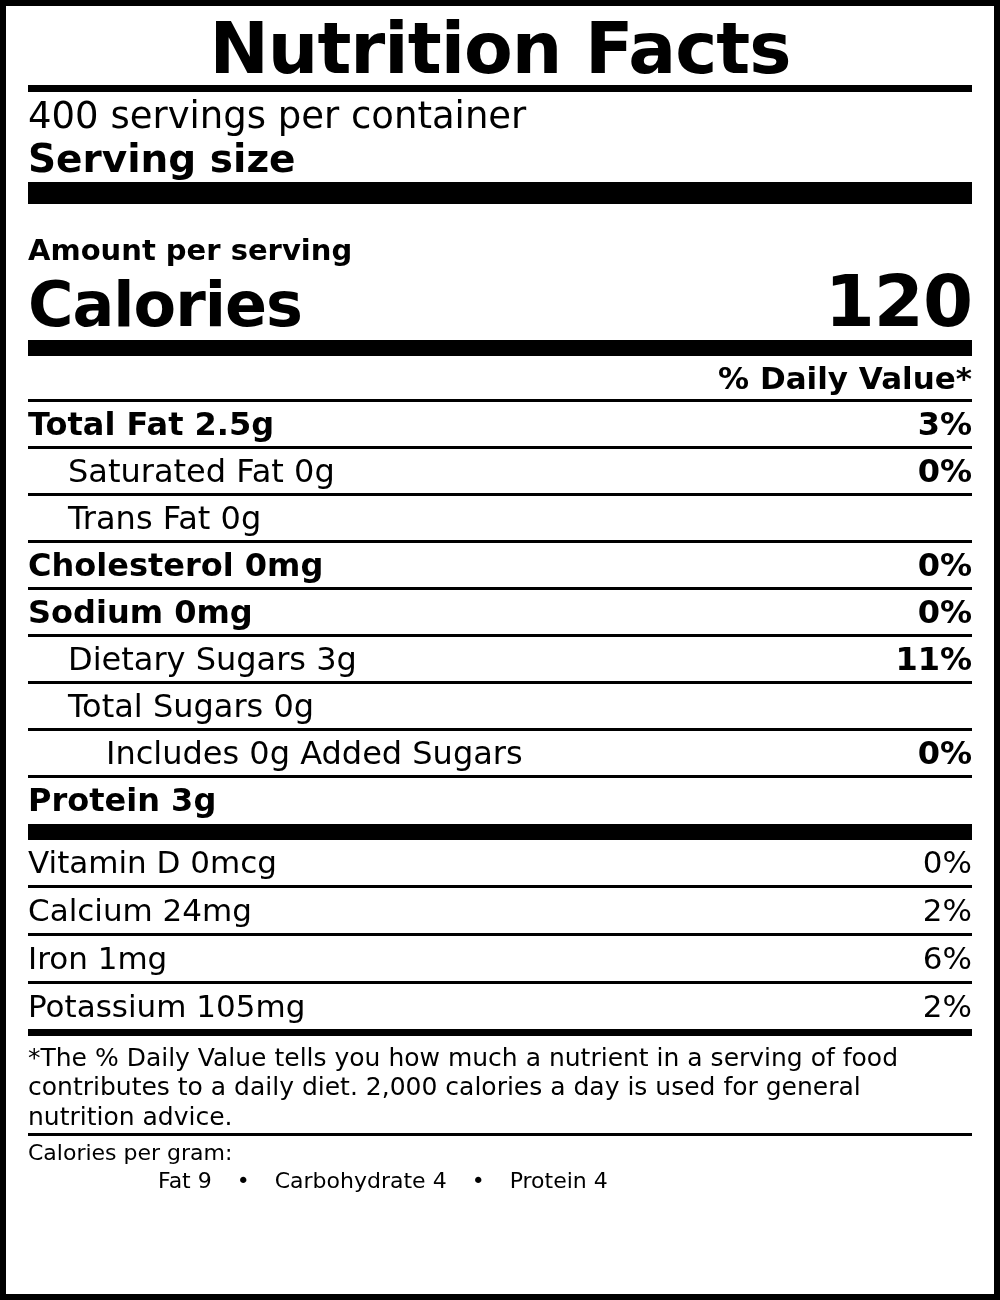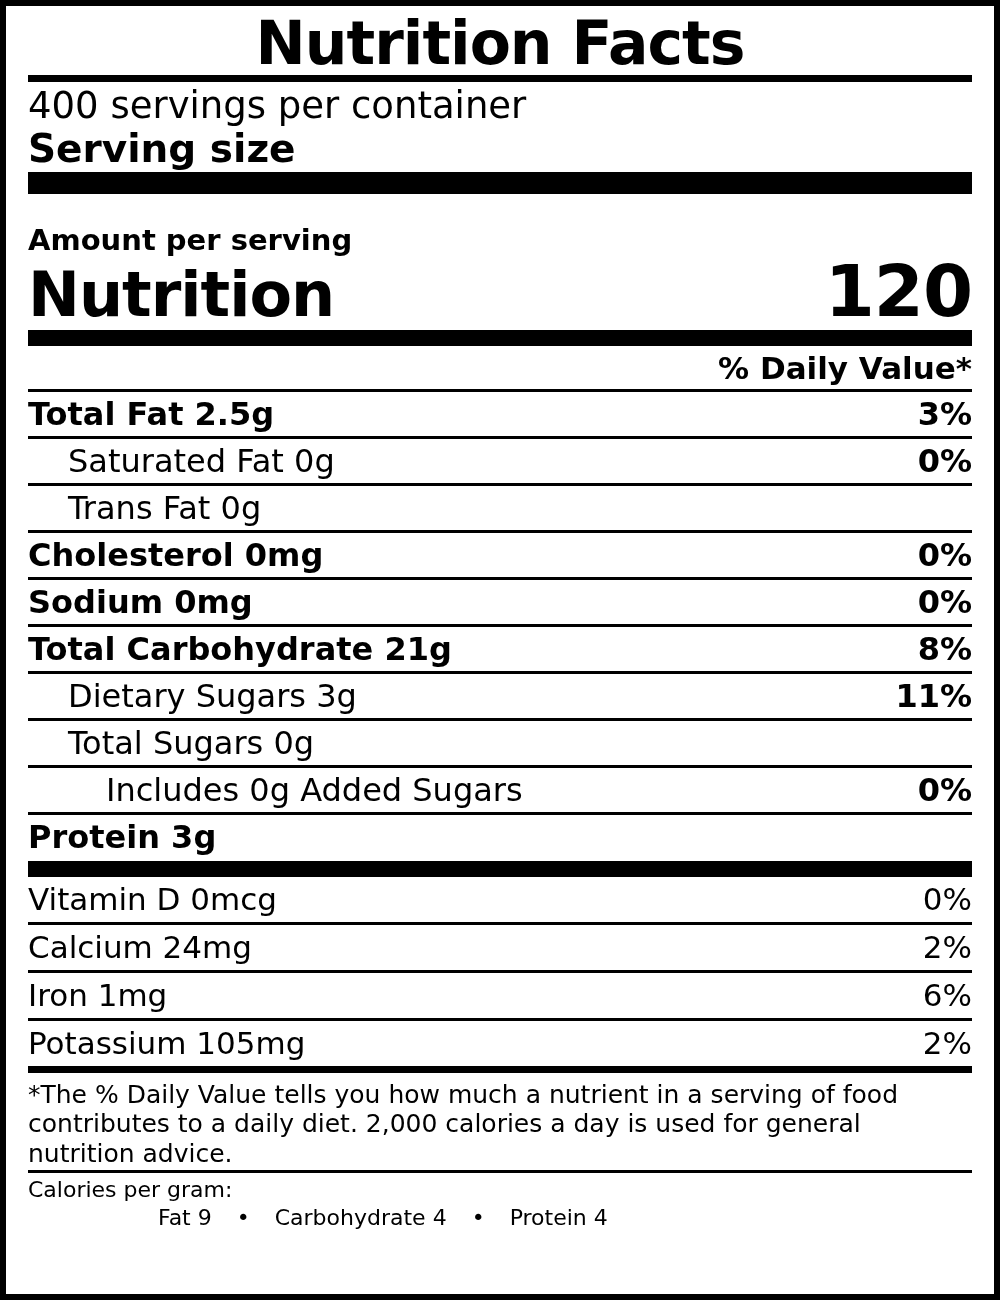--- a/index.html
+++ b/index.html
@@ -20,21 +20,21 @@
     position: relative;
     width: 1000px;
     height: 1300px;
     border: 6px solid #000000;
     padding: 10px 22px 8px 22px;
     background: #ffffff;
   }
 
   
   .title {
-    font-size: 60px;
+    font-size: 71px;
     font-weight: bold;
     line-height: 0.92;
     letter-spacing: -1px;
     text-align: center;
     padding: 0 0 4px 0;
     white-space: nowrap;
   }
 
   .rule-thin { border-top: 3px solid #000; }
   .rule-med { border-top: 7px solid #000; }
@@ -154,21 +154,21 @@
 
   <div class="serving-size-row">
     <div>Serving size</div>
   </div>
 
   <div class="rule-thick"></div>
 
   <div class="amount-per">Amount per serving</div>
 
   <div class="calories-row">
-    <div class="calories-label">Nutrition</div>
+    <div class="calories-label">Calories</div>
     <div class="calories-value">120</div>
   </div>
 
   <div class="rule-block"></div>
 
   <div class="dv-header">% Daily Value*</div>
 
   <div class="nrow">
     <div class="name b">Total Fat 2.5g</div>
     <div class="pct">3%</div>
@@ -187,24 +187,20 @@
   <div class="nrow">
     <div class="name b">Cholesterol 0mg</div>
     <div class="pct">0%</div>
   </div>
 
   <div class="nrow">
     <div class="name b">Sodium 0mg</div>
     <div class="pct">0%</div>
   </div>
 
-  <div class="nrow">
-    <div class="name b">Total Carbohydrate 21g</div>
-    <div class="pct">8%</div>
-  </div>
 
   <div class="nrow">
     <div class="name indent1">Dietary Sugars 3g</div>
     <div class="pct">11%</div>
   </div>
 
   <div class="nrow">
     <div class="name indent1">Total Sugars 0g</div>
     <div class="pct"></div>
   </div>

